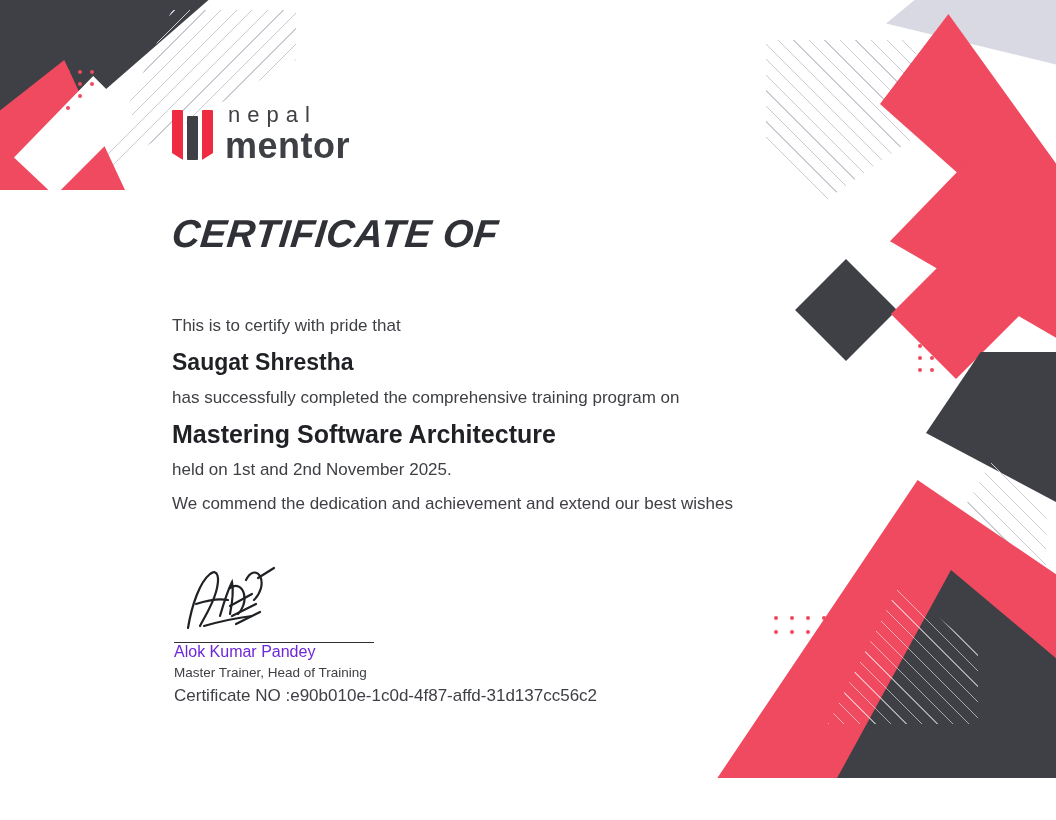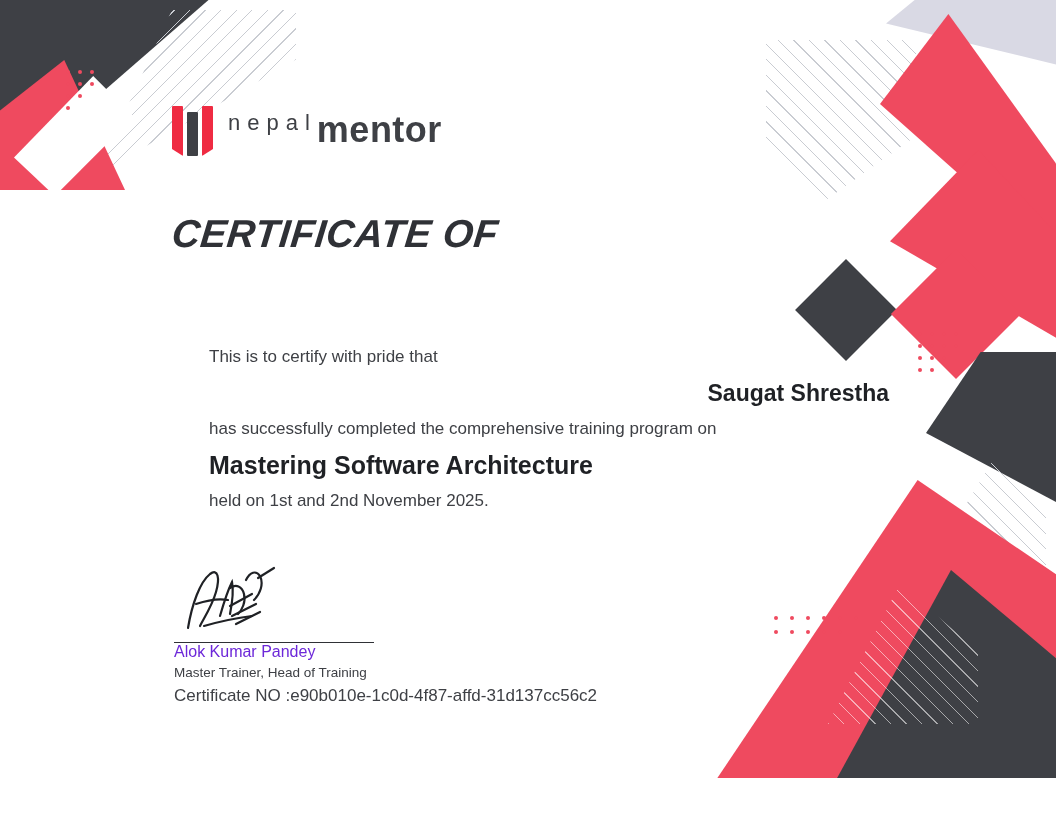--- a/index.html
+++ b/index.html
@@ -149,21 +149,21 @@
   .logo-mark {
     display: flex;
     align-items: flex-end;
     height: 52px;
     margin-right: 12px;
   }
   .logo-bar { width: 11px; margin-right: 4px; border-radius: 1px; }
   .logo-bar.b1 { height: 50px; background: #ef2b42; clip-path: polygon(0 0,100% 0,100% 100%,0 86%); }
   .logo-bar.b2 { height: 44px; background: #3e4045; }
   .logo-bar.b3 { height: 50px; background: #ef2b42; clip-path: polygon(0 0,100% 0,100% 86%,0 100%); margin-right:0; }
-  .logo-text { display: flex; flex-direction: row; line-height: 1; justify-content: center; }
+  .logo-text { display: flex; flex-direction: column; line-height: 1; justify-content: center; }
   .logo-nepal {
     font-size: 22px;
     letter-spacing: 7px;
     color: #3e4045;
     font-weight: 400;
     margin-bottom: 2px;
     padding-left: 3px;
   }
   .logo-mentor {
     font-size: 36px;
@@ -190,35 +190,33 @@
     font-style: italic;
     font-size: 56px;
     color: #ef4a5f;
     margin-top: -6px;
     letter-spacing: -1px;
   }
 
   
   .body-block {
     position: absolute;
-    left: 172px; top: 340px;
+    left: 172px; top: 309px;
     width: 680px;
-    margin-left: 37px;
   }
   .line {
     color: #3e4045;
     font-size: 17px;
     line-height: 34px;
   }
   .name {
     font-size: 23px;
     font-weight: 700;
     color: #1f2125;
     line-height: 38px;
-    text-align: right;
   }
   .course {
     font-size: 25px;
     font-weight: 700;
     color: #1f2125;
     line-height: 38px;
   }
 
   
   .sign-block {
@@ -331,20 +329,21 @@
   <div class="headline">
     <div class="cert-of">CERTIFICATE OF</div>
   </div>
 
   <div class="body-block">
     <div class="line">This is to certify with pride that</div>
     <div class="name">Saugat Shrestha</div>
     <div class="line">has successfully completed the comprehensive training program on</div>
     <div class="course">Mastering Software Architecture</div>
     <div class="line">held on 1st and 2nd November 2025.</div>
+    <div class="line">We commend the dedication and achievement and extend our best wishes</div>
   </div>
 
   <div class="sign-block">
     <svg class="sign-svg" width="200" height="78" viewBox="0 0 200 78">
       <g fill="none" stroke="#1f2125" stroke-width="2.2" stroke-linecap="round">
         <path d="M14 68 C 18 44, 26 22, 36 14 C 44 8, 46 18, 42 32 C 38 46, 30 58, 26 66"></path>
         <path d="M22 44 C 34 40, 44 38, 54 40"></path>
         <path d="M46 56 C 50 42, 54 30, 58 22 C 60 32, 58 44, 56 54"></path>
         <path d="M56 28 C 62 24, 68 26, 70 34 C 72 42, 68 50, 64 54"></path>
         <path d="M72 20 C 76 12, 82 10, 86 16 C 90 24, 86 34, 80 40"></path>

